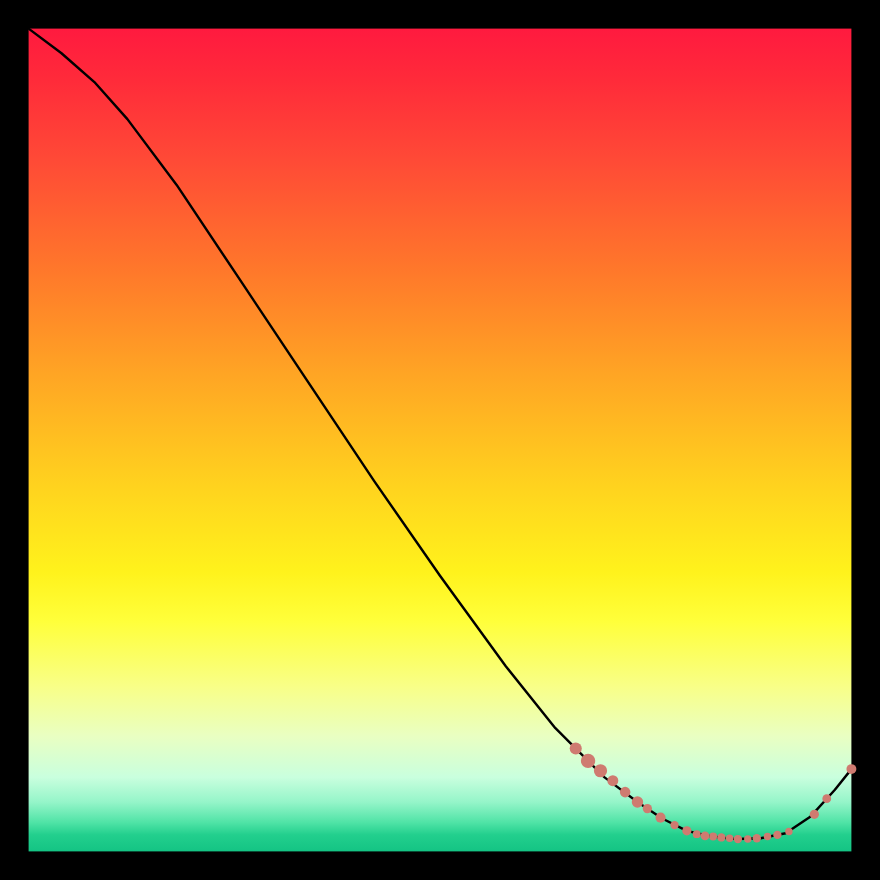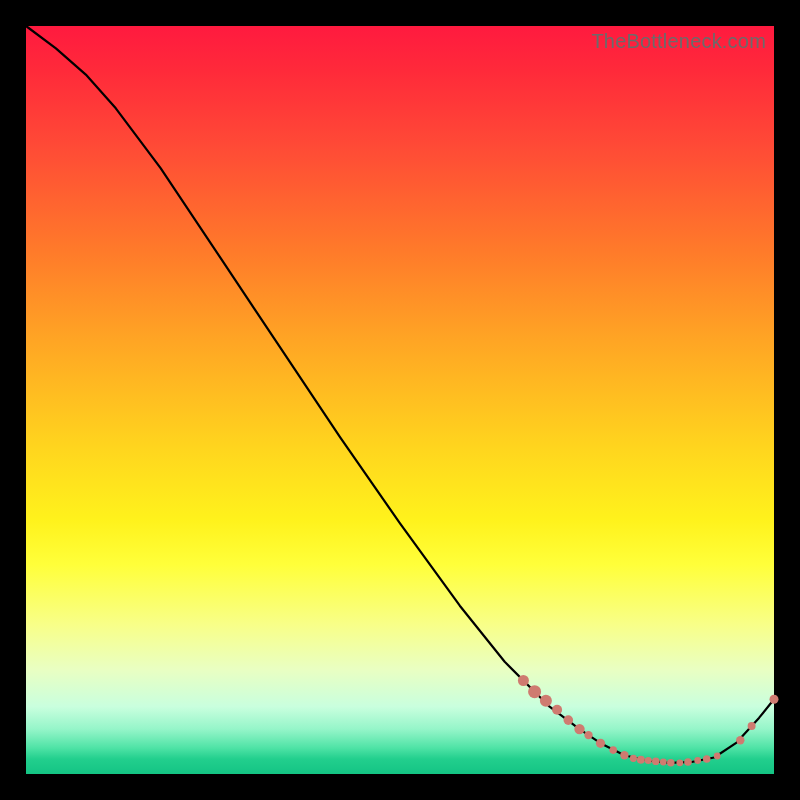--- a/index.html
+++ b/index.html
@@ -75,21 +75,20 @@
     fill: #cf7b70;
     stroke: none;
   }
 </style>
 </head>
 <body>
 
 <div class="stage">
   <div class="plot">
     <div class="grad"></div>
-    <div class="watermark">TheBottleneck.com</div>
     <svg class="overlay" viewBox="0 0 748 748">
       <path id="curve-path" class="curve" d="M0.0 0.0 L29.9 22.4 L59.8 48.6 L89.8 82.3 L134.6 142.1 L194.5 231.9 L254.3 321.6 L314.2 411.4 L374.0 497.4 L433.8 579.7 L478.7 635.8 L523.6 680.7 L553.5 703.1 L576.0 718.1 L598.4 729.3 L620.8 734.5 L643.3 736.8 L665.7 736.0 L688.2 731.5 L710.6 716.6 L733.0 691.9 L748.0 673.2" stroke="#000000"></path>
       <g id="dots">
           <circle cx="497.4" cy="654.5" r="5.5" class="dot" fill="#cf7b70"></circle>
           <circle cx="508.6" cy="665.7" r="6.5" class="dot" fill="#cf7b70"></circle>
           <circle cx="519.9" cy="674.7" r="6" class="dot" fill="#cf7b70"></circle>
           <circle cx="531.1" cy="683.7" r="5" class="dot" fill="#cf7b70"></circle>
           <circle cx="542.3" cy="694.1" r="4.8" class="dot" fill="#cf7b70"></circle>
           <circle cx="553.5" cy="703.1" r="5.2" class="dot" fill="#cf7b70"></circle>
           <circle cx="562.5" cy="709.1" r="4.2" class="dot" fill="#cf7b70"></circle>

